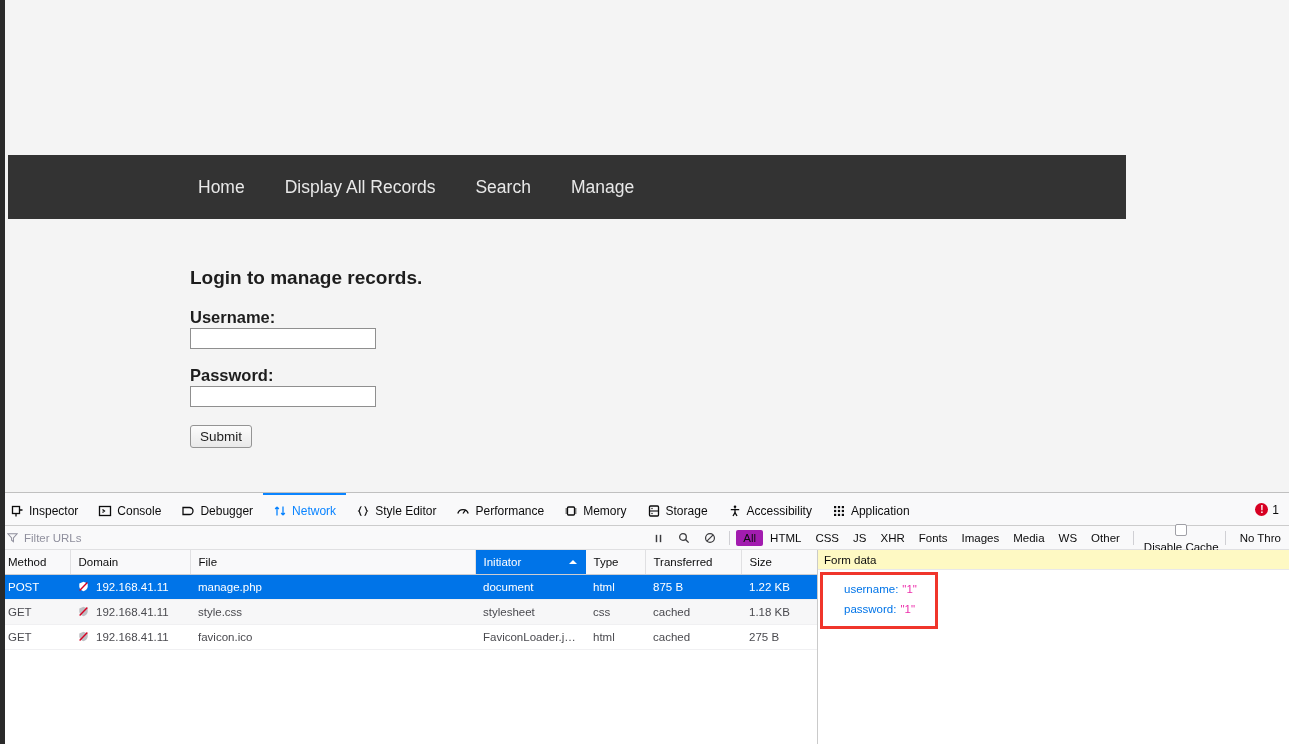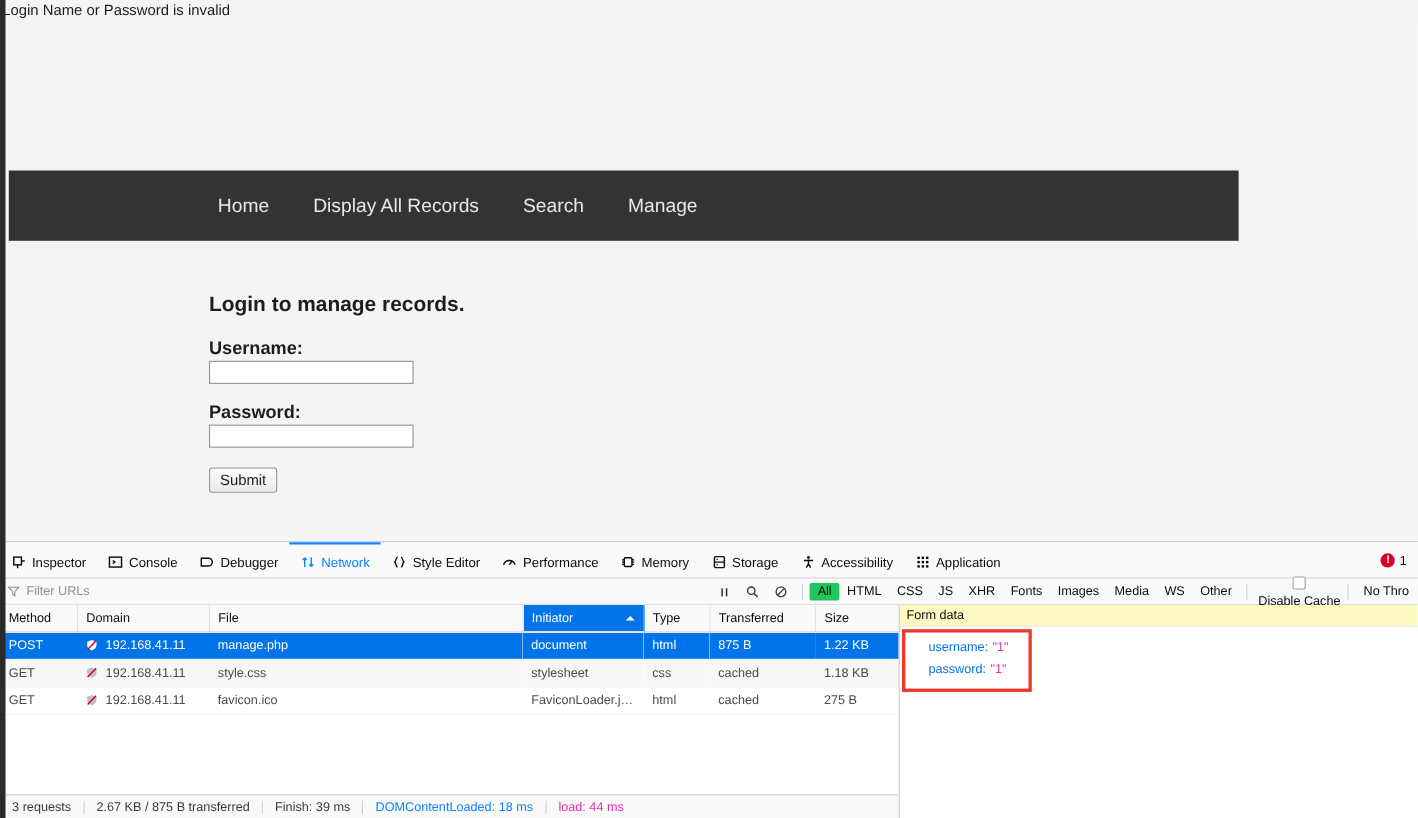--- a/index.html
+++ b/index.html
@@ -130,21 +130,21 @@
   }
   .tb-icon {
     width: 26px; height: 24px; display: flex; align-items: center;
     justify-content: center; cursor: pointer;
   }
   .tb-sep { width: 1px; height: 14px; background: #d0d0d4; margin: 0 6px; }
   .type-filter {
     padding: 2px 7px; font-size: 11.5px; color: #0c0c0d;
     border-radius: 2px; cursor: pointer; white-space: nowrap;
   }
-  .type-filter.active { background: #22c55e; }
+  .type-filter.active { background: #a21caf; }
   .disable-cache {
     display: flex; align-items: center; gap: 5px;
     font-size: 11.5px; padding-left: 4px; cursor: pointer; white-space: nowrap; flex-direction: column;
   }
   .cb {
     width: 12px; height: 12px; border: 1px solid #a0a0a6;
     border-radius: 2px; background: #fff; display: inline-block;
   }
   .throttle {
     padding: 0 8px; font-size: 11.5px; white-space: nowrap;
@@ -243,21 +243,20 @@
   
   svg { display: block; }
 </style>
 </head>
 <body>
 
 <div id="root">
 
   <div class="page">
 
-    <div class="page-alert">Login Name or Password is invalid</div>
 
 
     <div class="site-nav">
       <div class="nav-list">
         <a class="nav-item">Home</a>
         <a class="nav-item">Display All Records</a>
         <a class="nav-item">Search</a>
         <a class="nav-item">Manage</a>
       </div>
     </div>
@@ -529,31 +528,20 @@
               </td>
               <td>favicon.ico</td>
               <td class="link">FaviconLoader.jsm…</td>
               <td>html</td>
               <td>cached</td>
               <td>275 B</td>
             </tr>
           </tbody>
         </table>
 
-        <div class="net-status">
-          <span class="st-item">3 requests</span>
-          <span class="st-sep"></span>
-          <span class="st-item">2.67 KB / 875 B transferred</span>
-          <span class="st-sep"></span>
-          <span class="st-item">Finish: 39 ms</span>
-          <span class="st-sep"></span>
-          <span class="st-item st-dcl">DOMContentLoaded: 18 ms</span>
-          <span class="st-sep"></span>
-          <span class="st-item st-load">load: 44 ms</span>
-        </div>
       </div>
 
       <div class="pane-splitter"></div>
 
       <div class="details">
 
 
         <div class="det-section">Form data</div>
 
         <div class="params">

